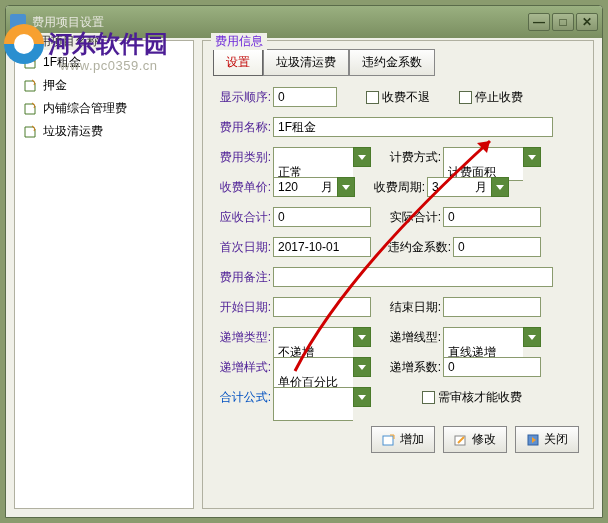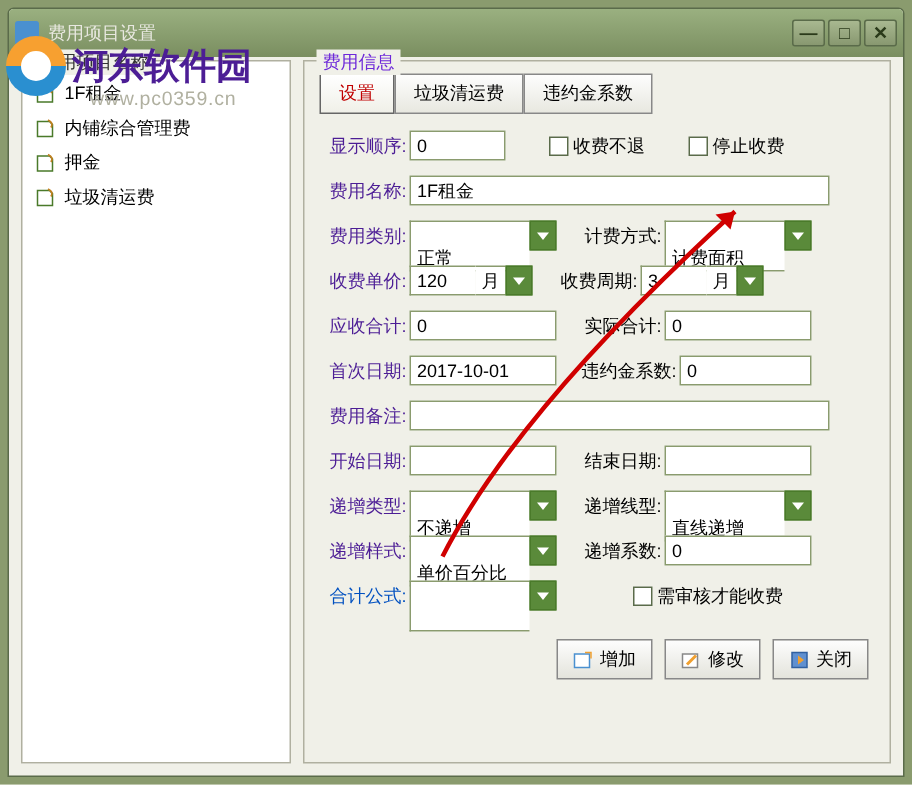--- a/index.html
+++ b/index.html
@@ -78,28 +78,28 @@
                 <path d="M2 2 L10 2 L12 4 L12 12 L2 12 Z" fill="#fff" stroke="#4a7a2a"></path>
                 <path d="M9 1 Q13 3 11 6" stroke="#c08020" fill="none" stroke-width="1.2"></path>
               </svg></span>
           <span>1F租金</span>
         </div>
         <div class="tree-item">
           <span class="tree-icon"><svg viewBox="0 0 16 14">
                 <path d="M2 2 L10 2 L12 4 L12 12 L2 12 Z" fill="#fff" stroke="#4a7a2a"></path>
                 <path d="M9 1 Q13 3 11 6" stroke="#c08020" fill="none" stroke-width="1.2"></path>
               </svg></span>
+          <span>押金</span>
+        </div>
+        <div class="tree-item">
+          <span class="tree-icon"><svg viewBox="0 0 16 14">
+                <path d="M2 2 L10 2 L12 4 L12 12 L2 12 Z" fill="#fff" stroke="#4a7a2a"></path>
+                <path d="M9 1 Q13 3 11 6" stroke="#c08020" fill="none" stroke-width="1.2"></path>
+              </svg></span>
           <span>内铺综合管理费</span>
-        </div>
-        <div class="tree-item">
-          <span class="tree-icon"><svg viewBox="0 0 16 14">
-                <path d="M2 2 L10 2 L12 4 L12 12 L2 12 Z" fill="#fff" stroke="#4a7a2a"></path>
-                <path d="M9 1 Q13 3 11 6" stroke="#c08020" fill="none" stroke-width="1.2"></path>
-              </svg></span>
-          <span>押金</span>
         </div>
         <div class="tree-item">
           <span class="tree-icon"><svg viewBox="0 0 16 14">
                 <path d="M2 2 L10 2 L12 4 L12 12 L2 12 Z" fill="#fff" stroke="#4a7a2a"></path>
                 <path d="M9 1 Q13 3 11 6" stroke="#c08020" fill="none" stroke-width="1.2"></path>
               </svg></span>
           <span>垃圾清运费</span>
         </div>
       </div>
     </div>

